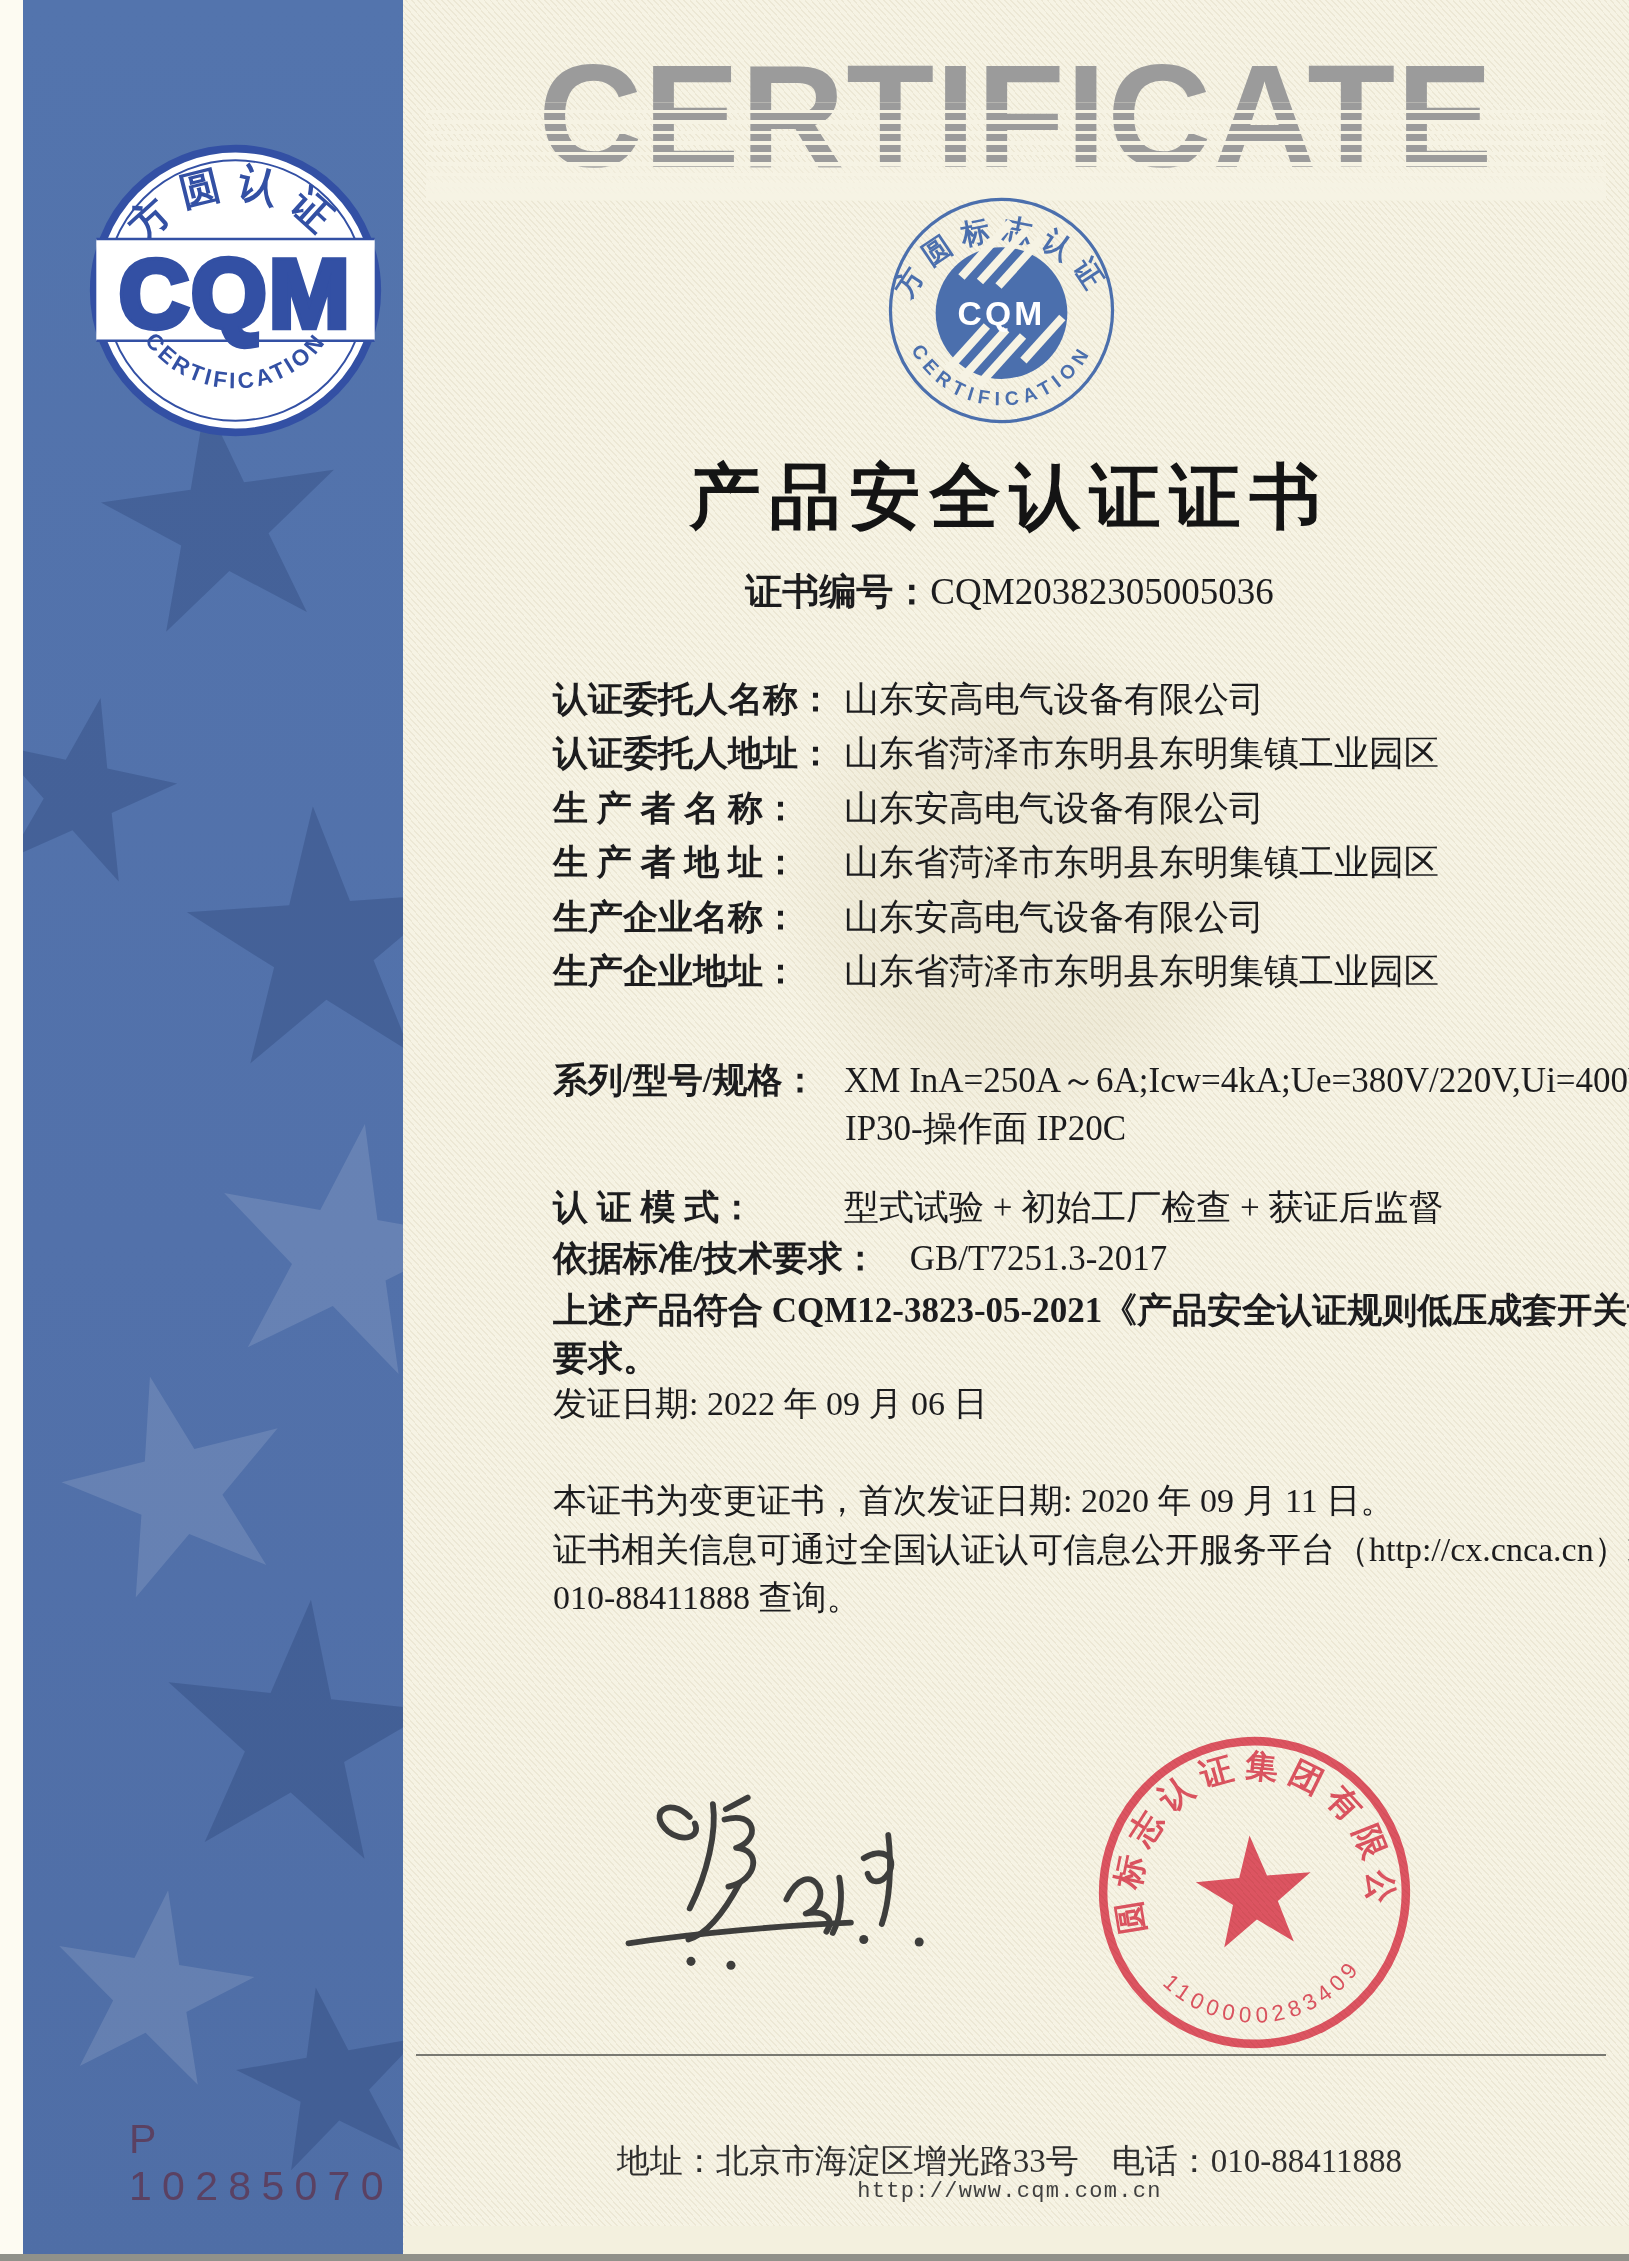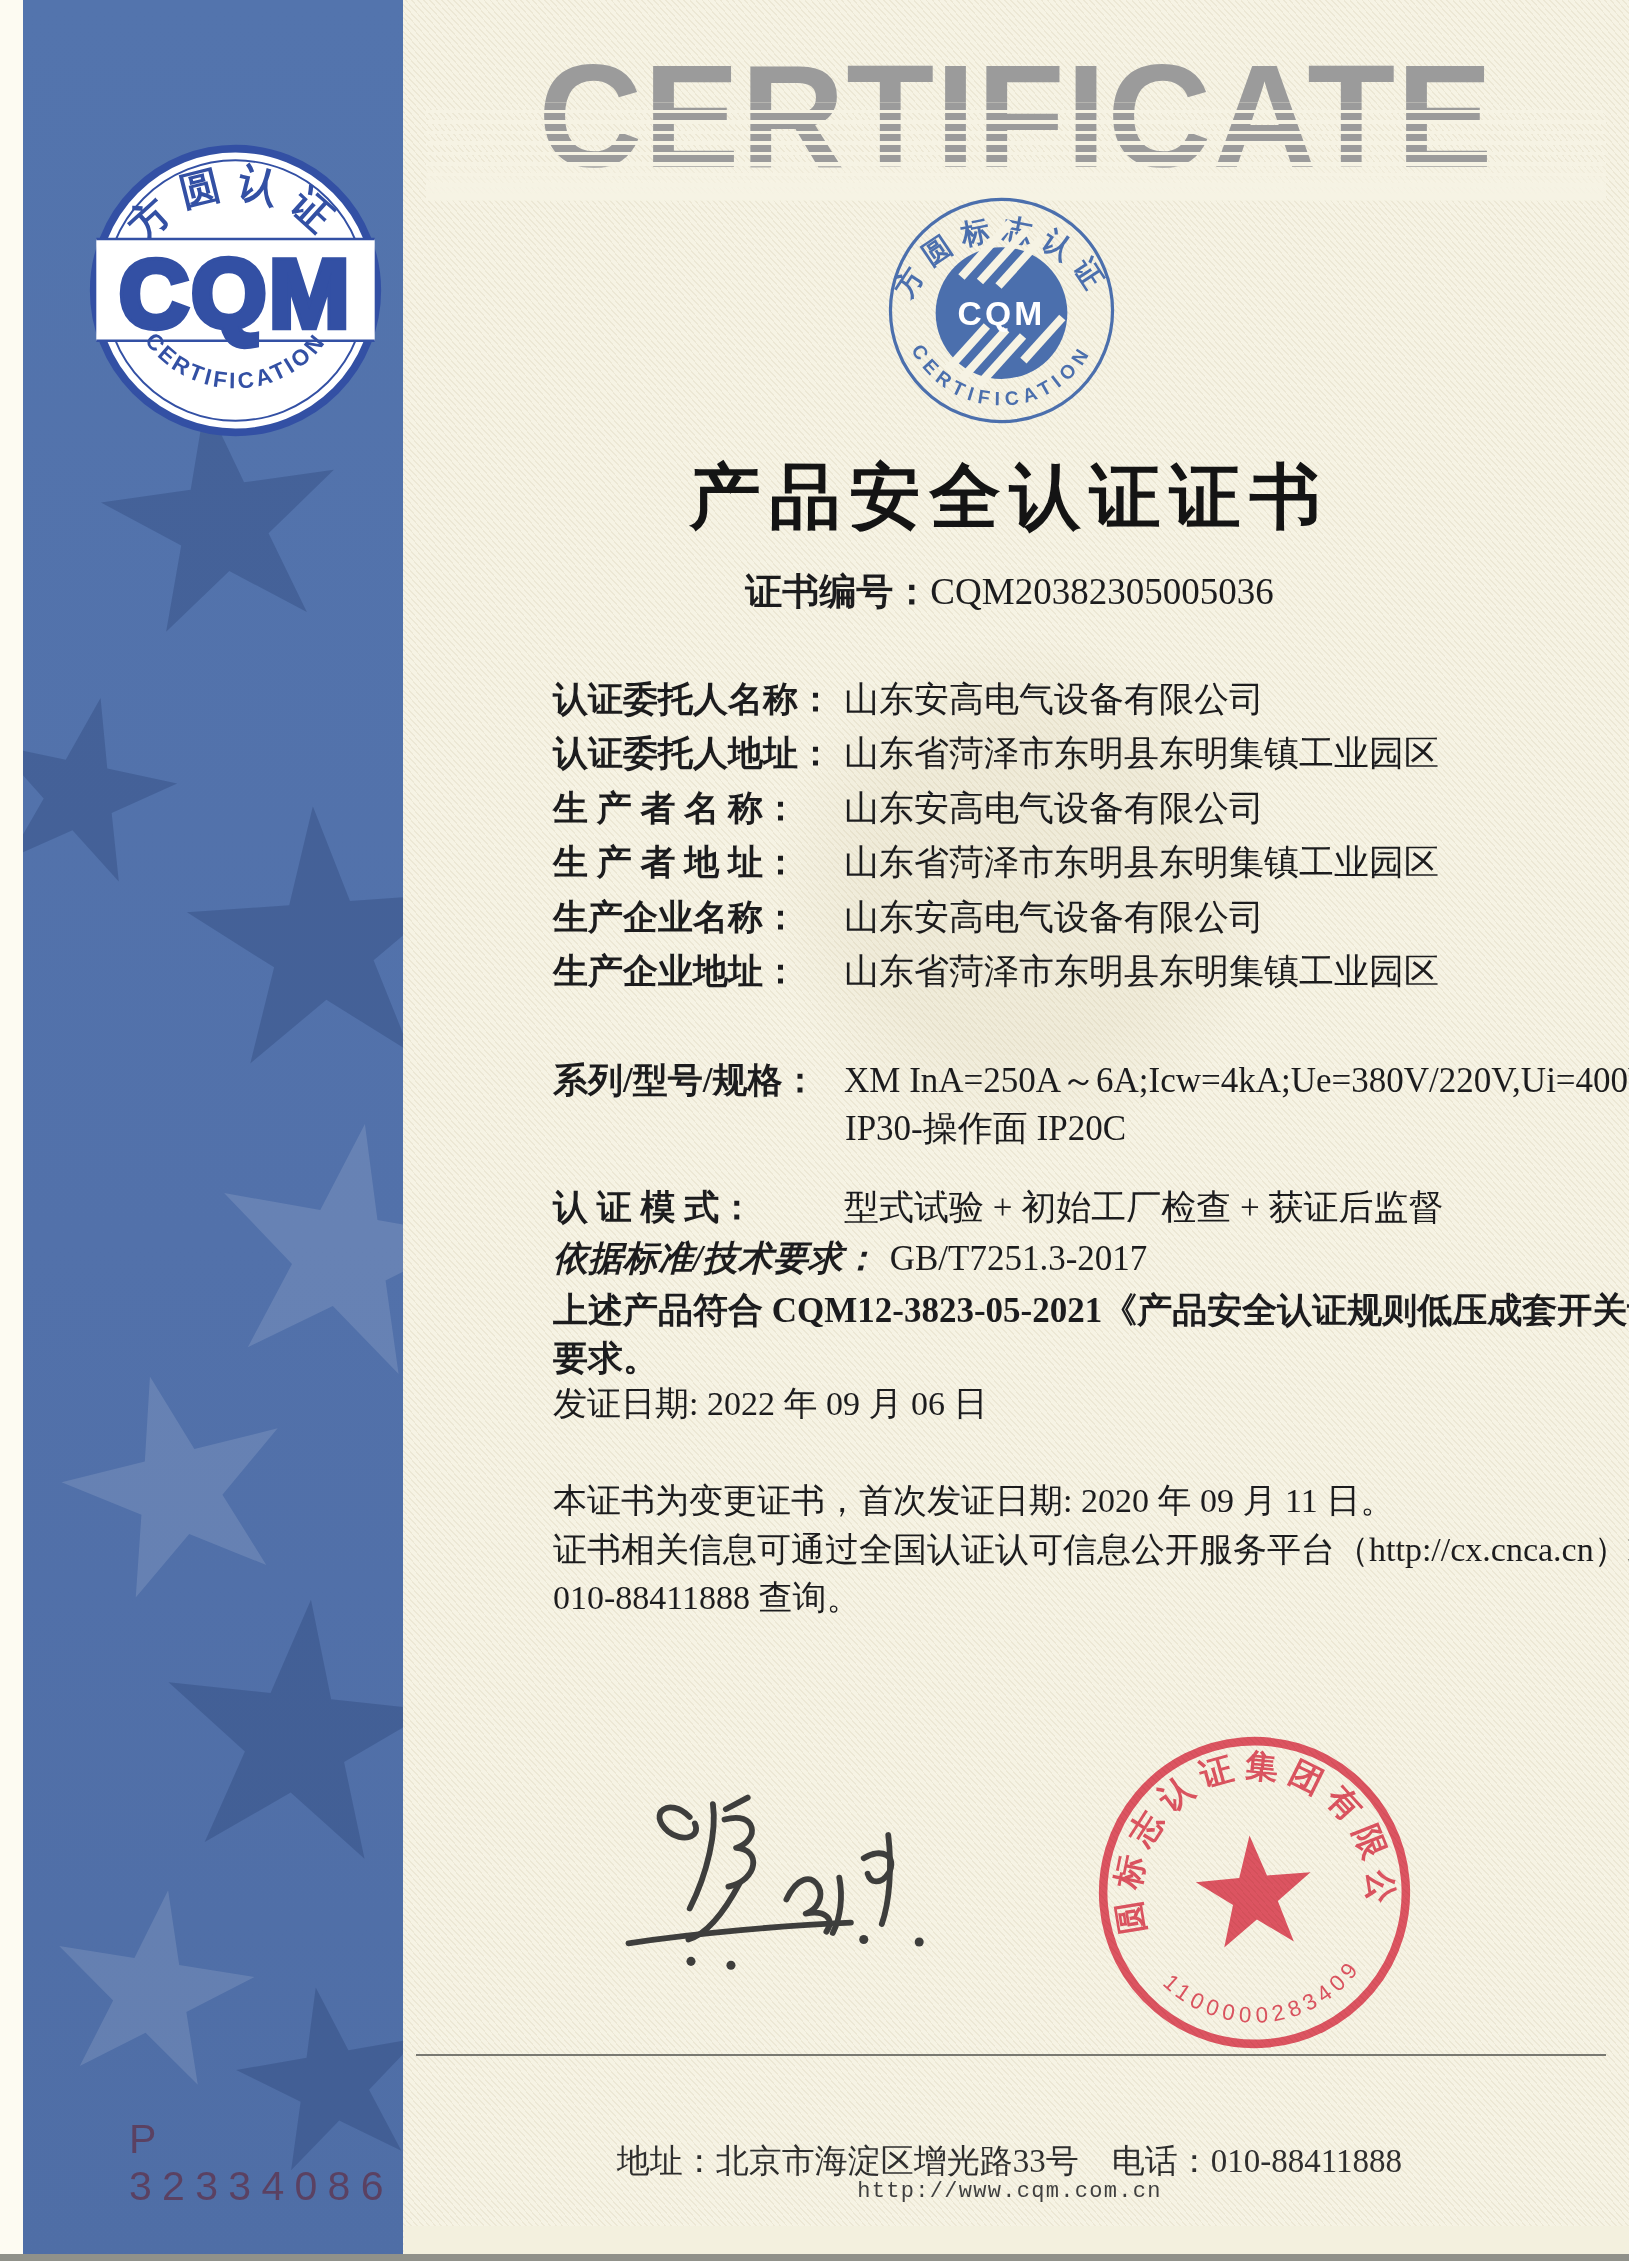--- a/index.html
+++ b/index.html
@@ -60,21 +60,21 @@
     background:radial-gradient(circle at 50% 50%, rgba(182,166,120,.10) 0 40%, rgba(182,166,120,.04) 55%, rgba(182,166,120,0) 64%);
   }
   .doc-title{
     position:absolute;left:413px;top:450px;width:1193px;text-align:center;
     font-size:71px;font-weight:900;letter-spacing:9px;color:#141414;
   }
   .cert-no{position:absolute;left:413px;top:567px;width:1193px;text-align:center;font-size:37px;}
   .cert-no .lbl{font-weight:700;}
   .row{position:absolute;left:553px;font-size:35px;line-height:44px;white-space:nowrap;}
   .row .lbl{display:inline-block;width:291px;font-weight:700;vertical-align:top;}
-  .row .lbl.auto{width:auto;margin-right:12px;font-style:italic;}
+  .row .lbl.auto{width:auto;margin-right:32px;}
   .row .val{font-weight:400;}
   .cont-line{position:absolute;left:845px;font-size:35px;}
   .bold-line{position:absolute;left:553px;font-size:35px;font-weight:700;white-space:nowrap;}
   .plain-line{position:absolute;left:553px;font-size:34px;white-space:nowrap;}
   .sig-svg{position:absolute;left:593px;top:1786px;}
   .stamp-svg{position:absolute;left:1090px;top:1728px;transform:rotate(-5deg);opacity:.92;mix-blend-mode:multiply;}
   .divider{position:absolute;left:416px;top:2054px;width:1190px;height:1.9px;background:#63635e;opacity:.85;}
   .footer-name{
     position:absolute;left:413px;top:2062px;width:1193px;text-align:center;
     font-size:64px;font-weight:900;letter-spacing:17px;color:#3a3a3a;
@@ -118,21 +118,21 @@
       </text>
       <rect x="16" y="152" width="432" height="158" fill="#ffffff"></rect>
       <path d="M 16,152 H 448" stroke="#3350a4" stroke-width="4" fill="none"></path>
       <path d="M 16,310 H 448" stroke="#3350a4" stroke-width="4" fill="none"></path>
       <text x="232" y="288" text-anchor="middle" font-size="150" font-weight="bold" fill="#3350a4" stroke="#3350a4" stroke-width="10" paint-order="stroke" letter-spacing="4">CQM</text>
       <text font-size="35" font-weight="bold" fill="#3350a4" letter-spacing="5">
         <textPath href="#sealBot" startOffset="50%" text-anchor="middle">CERTIFICATION</textPath>
       </text>
     </svg>
 
-    <div class="serial">P 32334086</div>
+    <div class="serial">P 10285070</div>
   </div>
 
   <div class="cert-header">
     <span>CERTIFICATE</span>
     <div class="stripes"></div>
     <div class="fade"></div>
   </div>
 
   <svg class="badge-svg" width="235" height="235" viewBox="0 0 364 364">
     <circle cx="182" cy="182" r="172" fill="none" stroke="#4b6fad" stroke-width="5"></circle>

